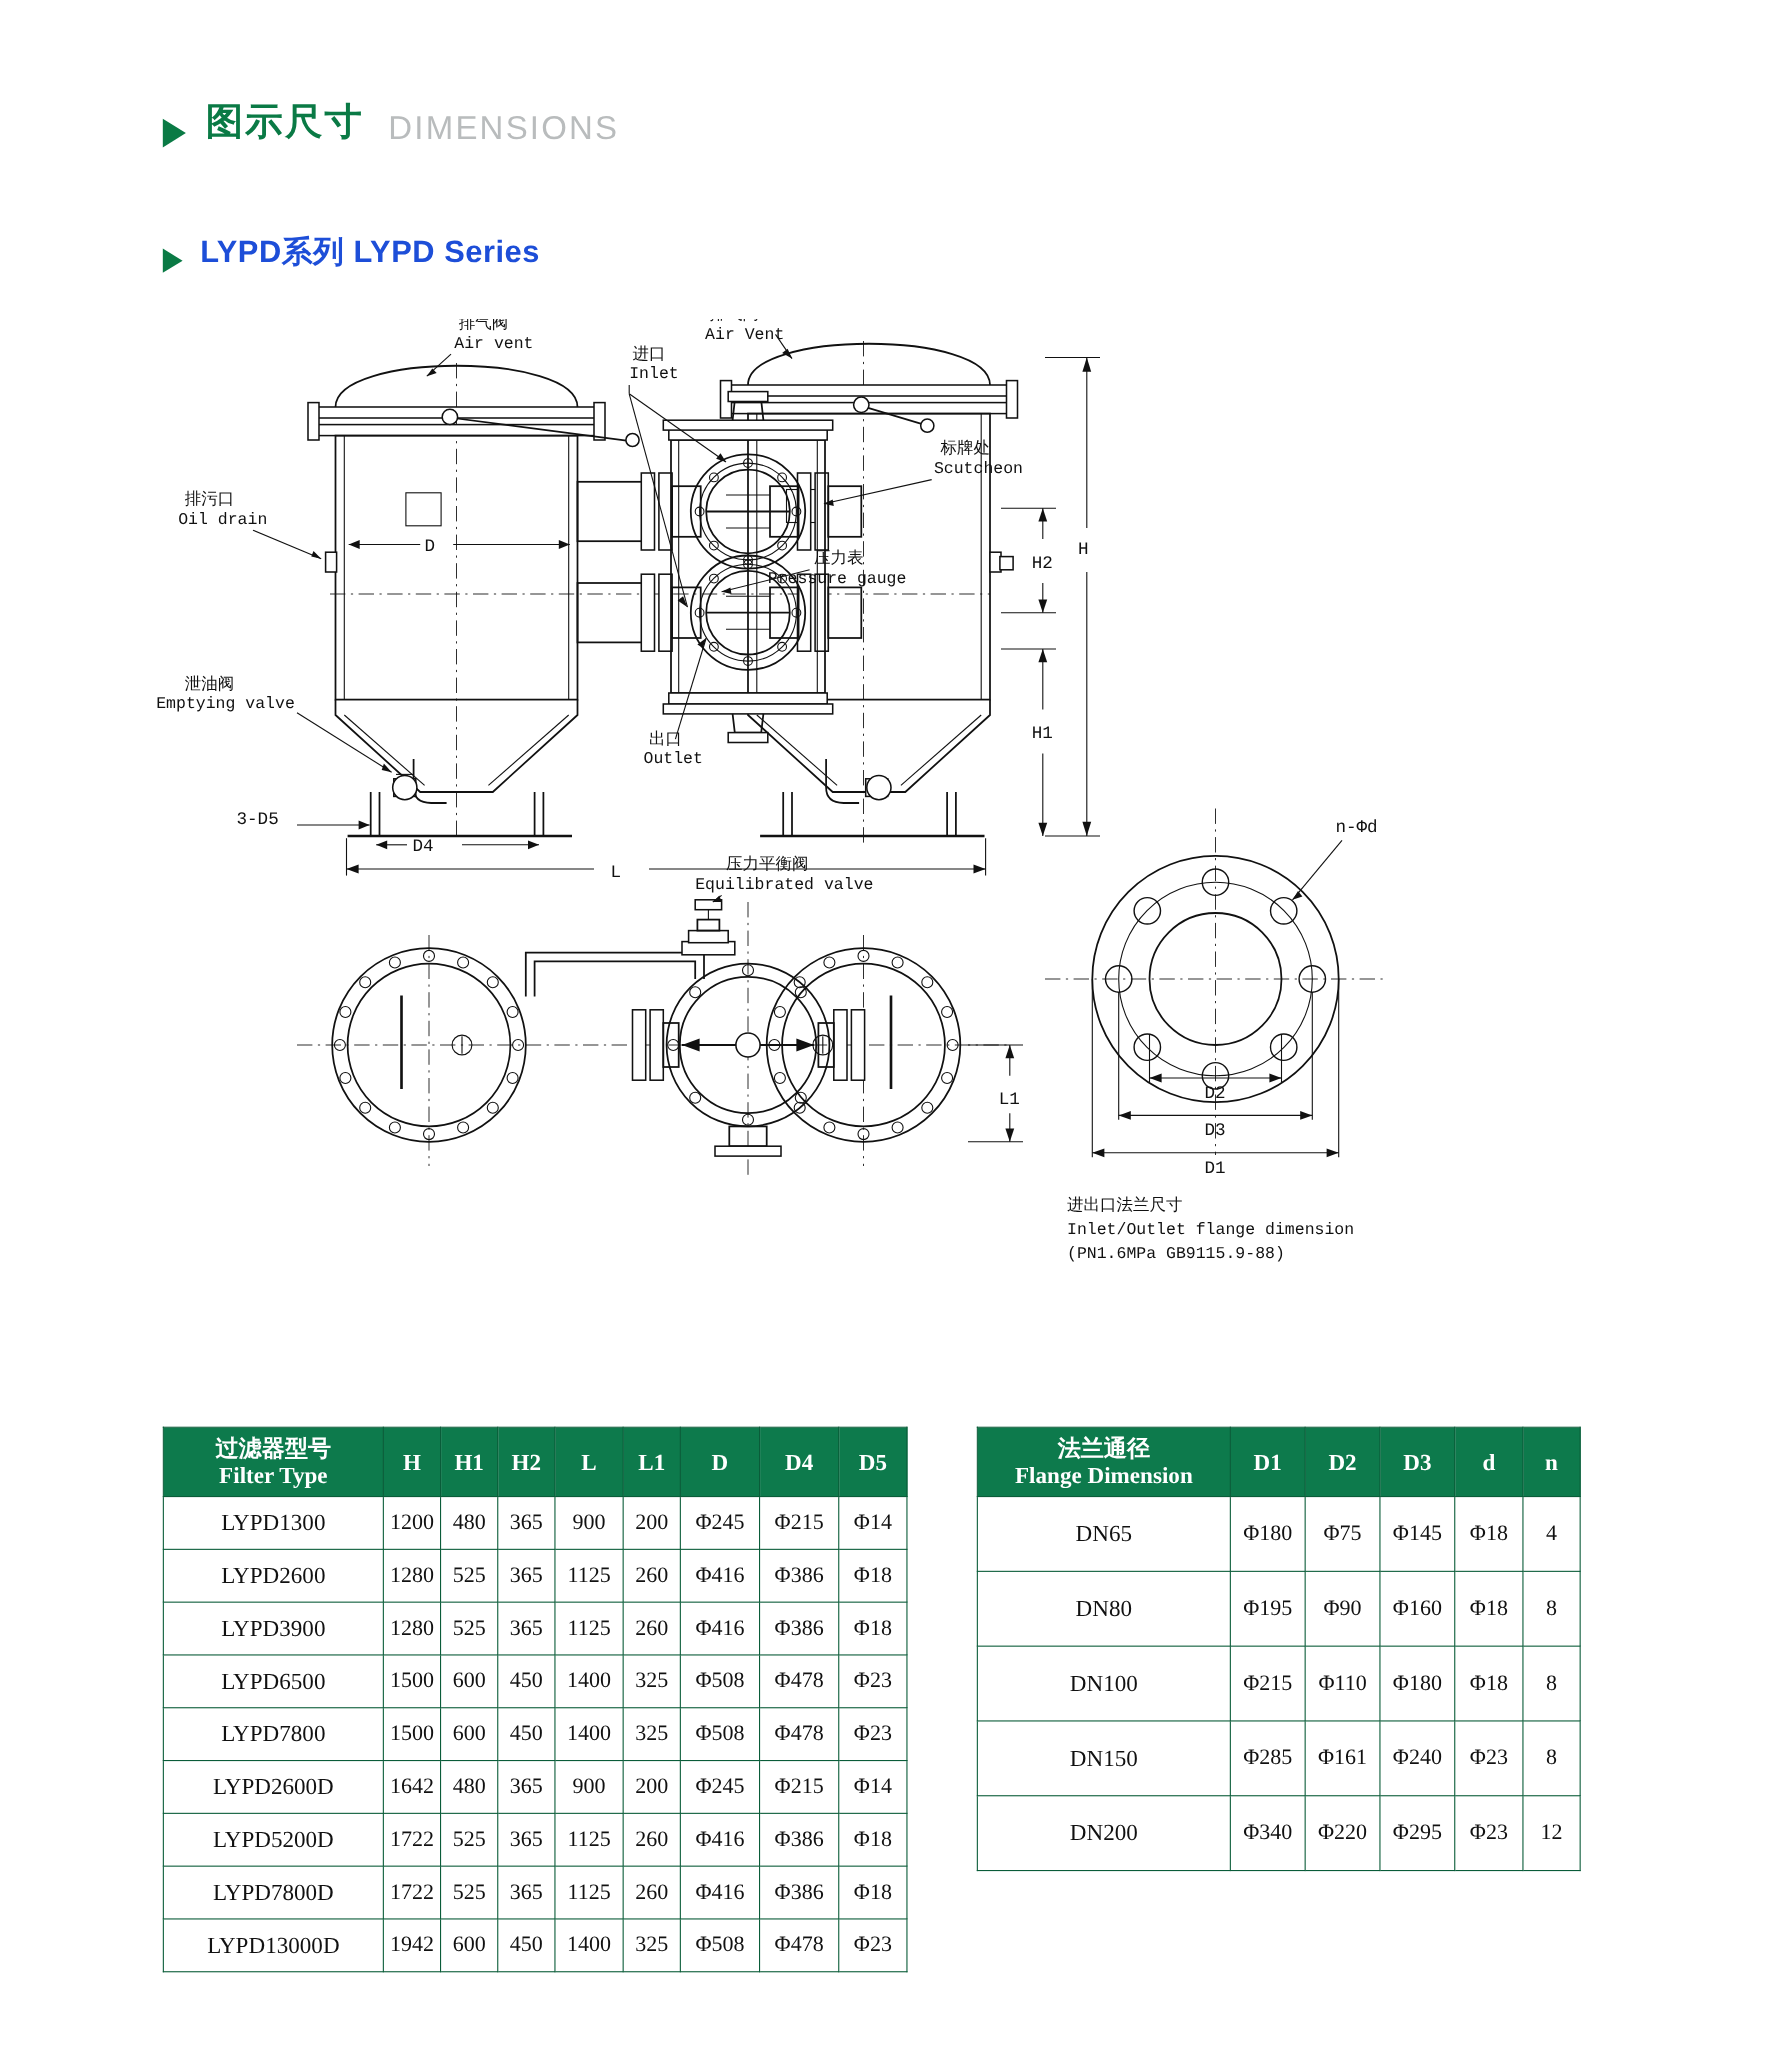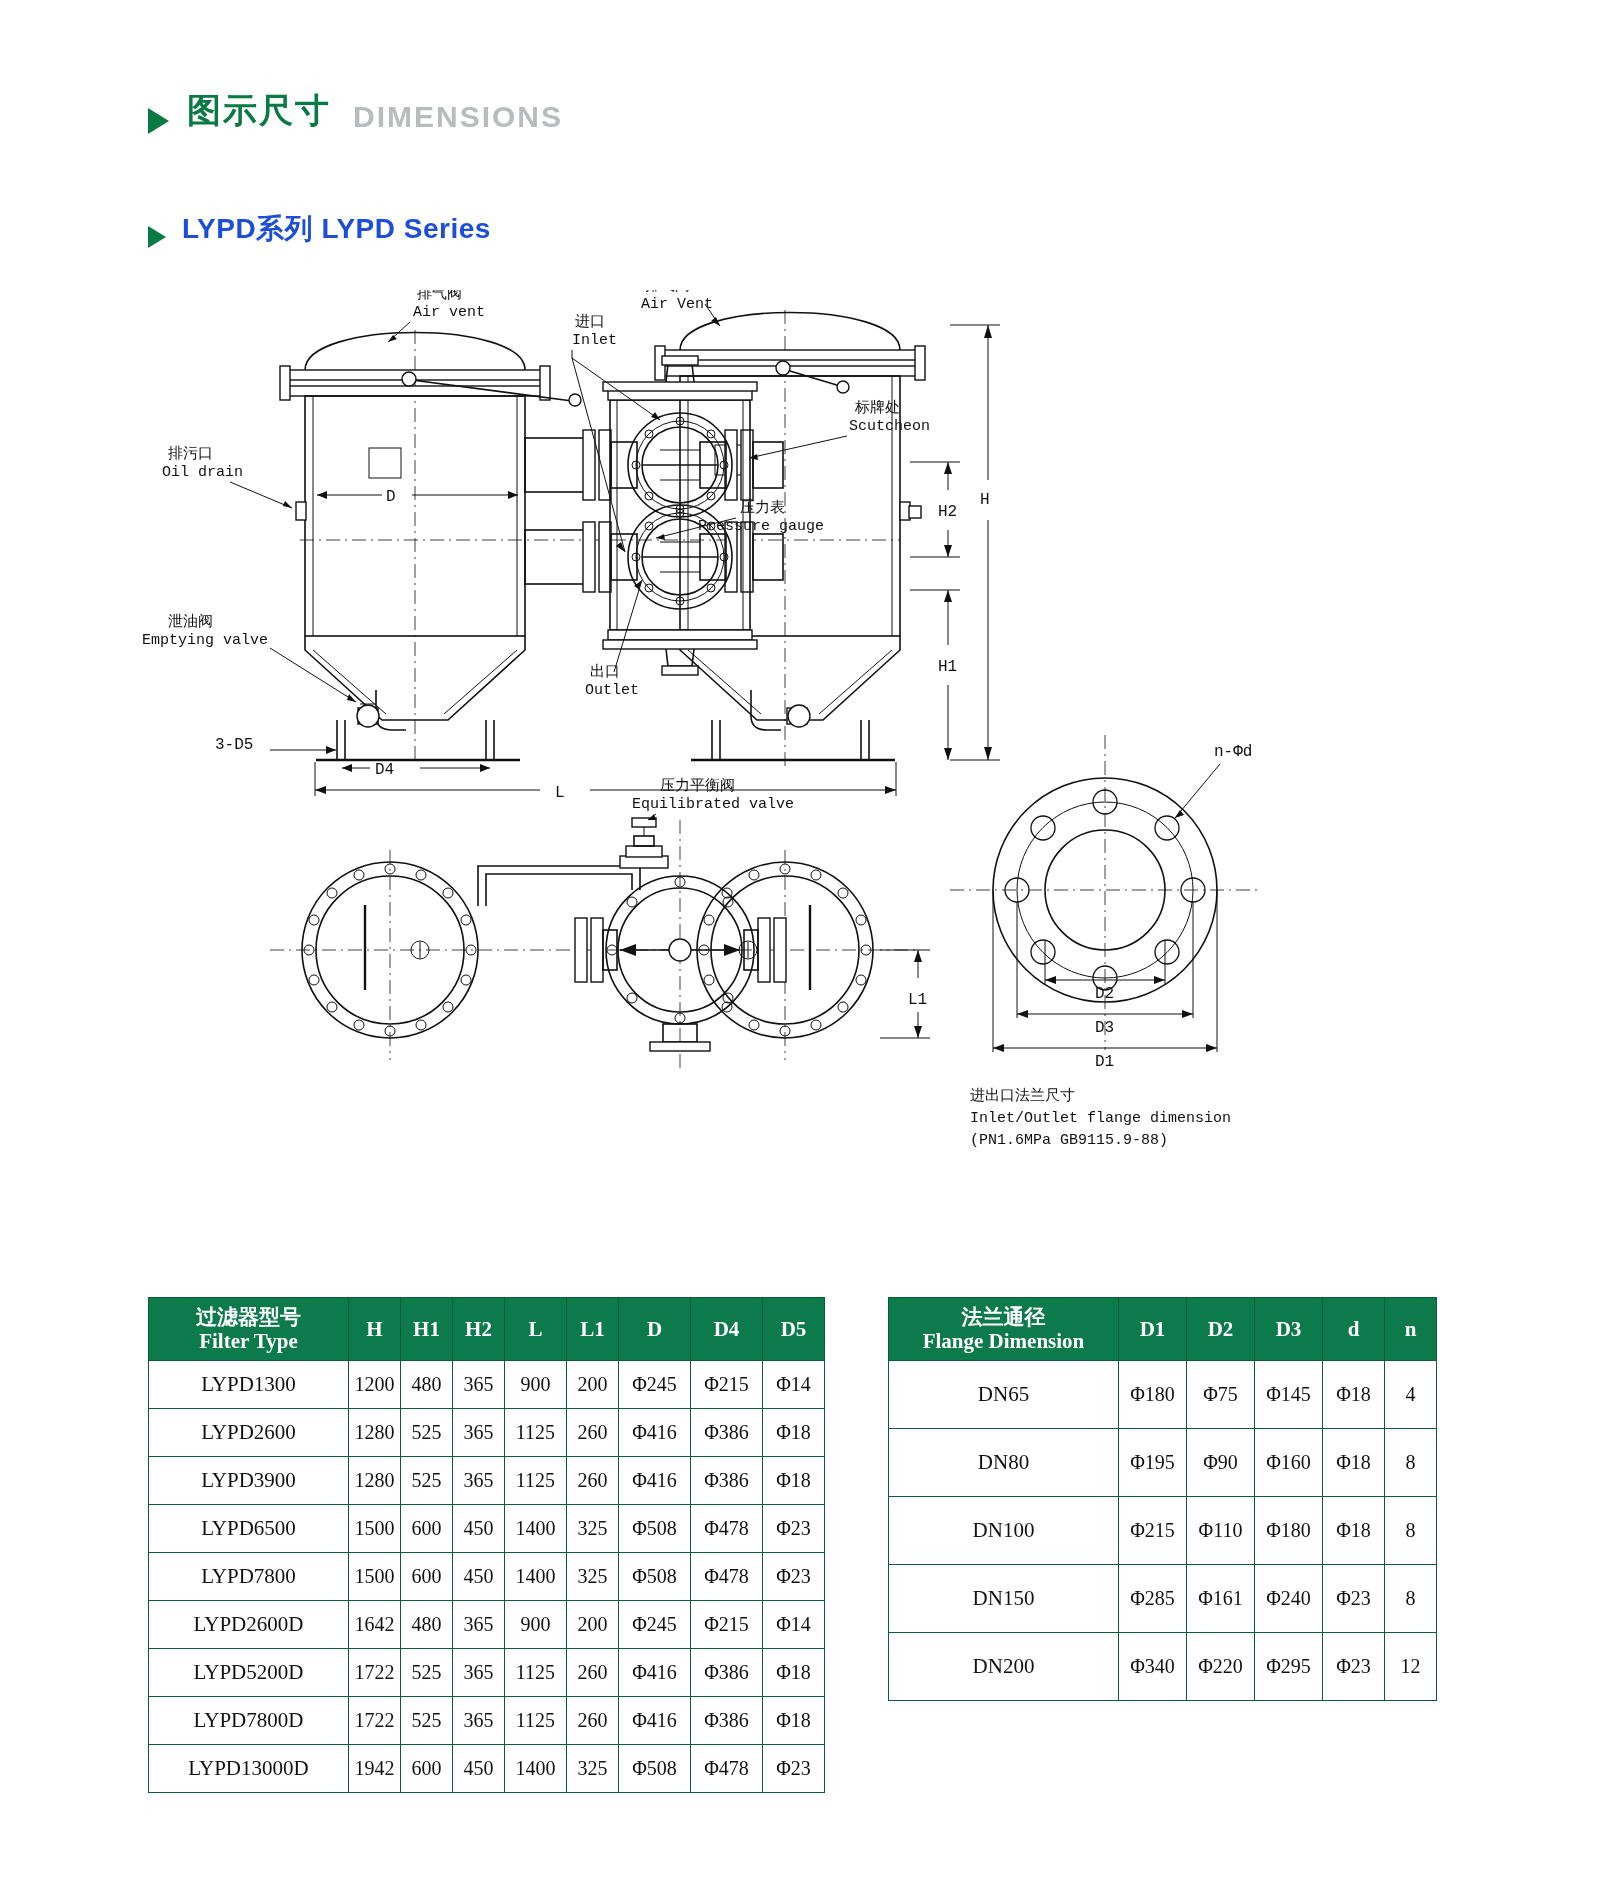--- a/index.html
+++ b/index.html
@@ -32,21 +32,21 @@
   }
   .h-cn {
     font-family:"Liberation Sans", sans-serif;
     font-weight:bold;
     font-size:34px;
     color:#0a7a45;
     letter-spacing:2px;
   }
   .h-en {
     font-family:"Liberation Sans", sans-serif;
-    font-weight:bold;
+    font-weight:normal;
     font-size:30px;
     color:#b9bcbd;
     letter-spacing:2px;
     margin-left:22px;
   }
   .h2-text {
     font-family:"Liberation Sans", sans-serif;
     font-weight:bold;
     font-size:28px;
     color:#1d4ed8;

